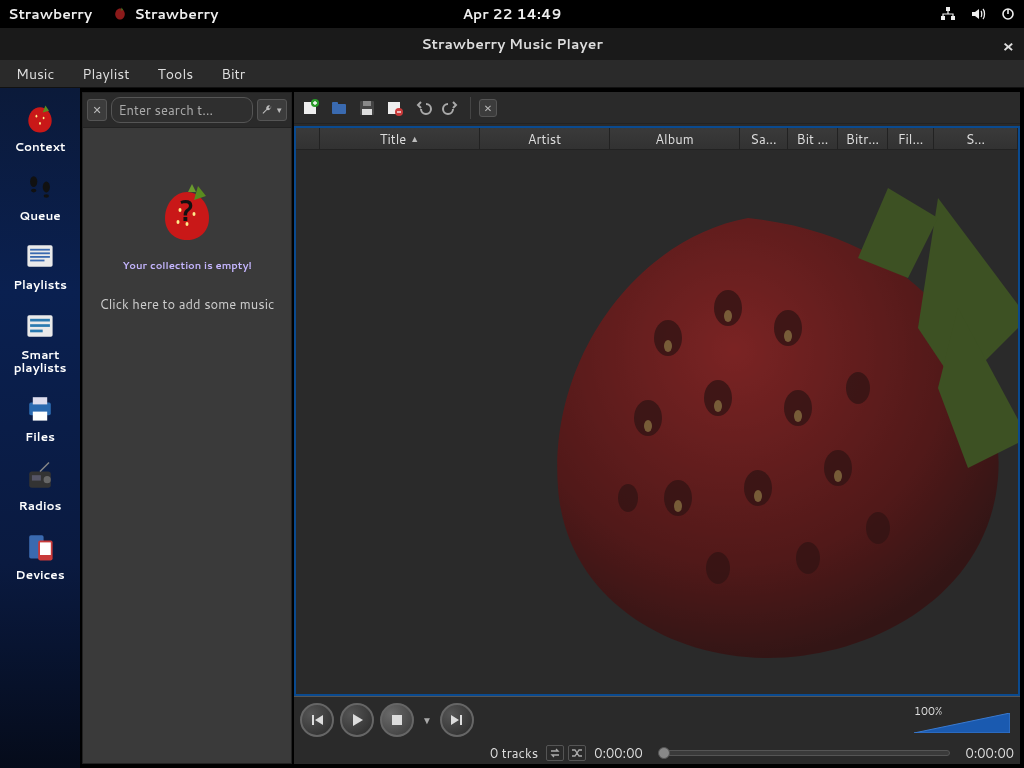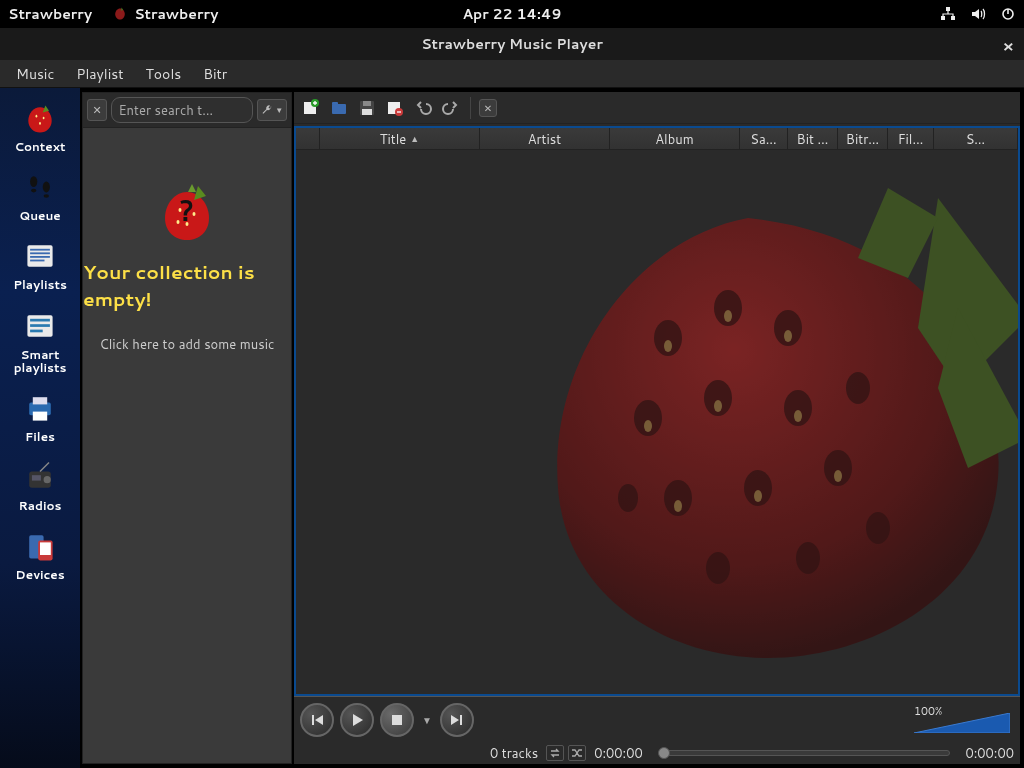--- a/index.html
+++ b/index.html
@@ -11,42 +11,42 @@
 .gnome-bar .center { flex: 1; text-align: center; }
 .gnome-bar .right { flex: 1; display: flex; justify-content: flex-end; align-items: center; gap: 14px; }
 .gnome-bar .appmenu { display: flex; align-items: center; gap: 6px; }
 .gnome-bar .icon { width: 16px; height: 16px; display: inline-block; }
 
 
 .titlebar { height: 32px; background: #1a1a1a; display: flex; align-items: center; justify-content: center; position: relative; font-size: 14px; font-weight: 600; color: #ddd; }
 .titlebar .close { position: absolute; right: 10px; top: 6px; font-size: 16px; cursor: pointer; }
 
 
-.menubar { height: 28px; background: #2a2a2a; display: flex; align-items: center; padding: 10px 6px; gap: 2px; border-bottom: 1px solid #111; }
+.menubar { height: 28px; background: #2a2a2a; display: flex; align-items: center; padding: 10px 6px; gap: 8px; border-bottom: 1px solid #111; }
 .menubar .menuitem { padding: 4px 10px; font-size: 14px; color: #ddd; cursor: pointer; border-radius: 3px; }
 
 
 .main { display: flex; height: calc(768px - 28px - 32px - 28px); }
 
 
 .sidebar { width: 80px; background: linear-gradient(to bottom, #0b1a3a, #0a2050 30%, #0a1a40 70%, #050b1a); display: flex; flex-direction: column; align-items: center; padding-top: 6px; gap: 6px; }
 .sidebar .sbitem { width: 74px; display: flex; flex-direction: column; align-items: center; justify-content: center; padding: 6px 2px 4px; color: #fff; font-size: 12px; font-weight: 600; text-align: center; border-radius: 4px; cursor: pointer; line-height: 1.1; }
 .sidebar .sbitem .si-icon { width: 36px; height: 36px; display: flex; align-items: center; justify-content: center; margin-bottom: 4px; }
 .sidebar .sbitem.active { background: #c9c9c9; color: #111; }
 
 
 .collection-panel { width: 210px; background: #3a3a3a; border: 1px solid #222; margin: 4px 2px 4px 2px; display: flex; flex-direction: column; }
 .collection-toolbar { display: flex; align-items: center; padding: 4px; gap: 4px; background: #2a2a2a; border-bottom: 1px solid #222; }
 .clear-btn { width: 22px; height: 22px; background: #3c3c3c; border: 1px solid #555; border-radius: 3px; display: flex; align-items: center; justify-content: center; color: #bbb; cursor: pointer; font-size: 11px; }
 .search-input { flex: 1; height: 26px; background: #2f2f2f; border: 1px solid #555; border-radius: 9px; color: #ddd; padding: 0 6px; font-size: 13px; }
 .search-input::placeholder { color: #aaa; }
 .wrench-btn { width: 32px; height: 22px; background: #3c3c3c; border: 1px solid #555; border-radius: 3px; display: flex; align-items: center; justify-content: center; color: #bbb; cursor: pointer; gap: 2px; }
 .collection-body { flex: 1; display: flex; flex-direction: column; align-items: center; padding-top: 50px; gap: 10px; }
 .collection-body .berry { width: 70px; height: 70px; position: relative; }
-.collection-body .msg1 { font-weight: 700; font-size: 19px; color: #fde047; }
+.collection-body .msg1 { font-weight: 700; font-size: 10px; color: #c4b5fd; }
 .collection-body .msg2 { font-size: 13px; color: #ccc; text-align: center; margin-top: 13px; }
 
 
 .playlist-area { flex: 1; display: flex; flex-direction: column; background: #2a2a2a; margin: 4px 4px 4px 0; }
 .playlist-toolbar { height: 32px; display: flex; align-items: center; gap: 6px; padding: 0 6px; background: #2a2a2a; border-bottom: 1px solid #222; }
 .pl-btn { width: 22px; height: 22px; display: flex; align-items: center; justify-content: center; cursor: pointer; }
 .pl-sep { width: 1px; height: 22px; background: #444; margin: 0 2px; }
 .pl-tab-close { width: 18px; height: 18px; background: #3c3c3c; border: 1px solid #555; border-radius: 3px; display: flex; align-items: center; justify-content: center; font-size: 10px; cursor: pointer; color: #bbb; }
 .playlist-grid { flex: 1; border: 2px solid #0a4a8f; margin: 2px 0 0 0; background: #2a2a2a; position: relative; overflow: hidden; }
 .pl-header { height: 22px; background: linear-gradient(#3a3a3a, #323232); display: flex; border-bottom: 1px solid #222; }

